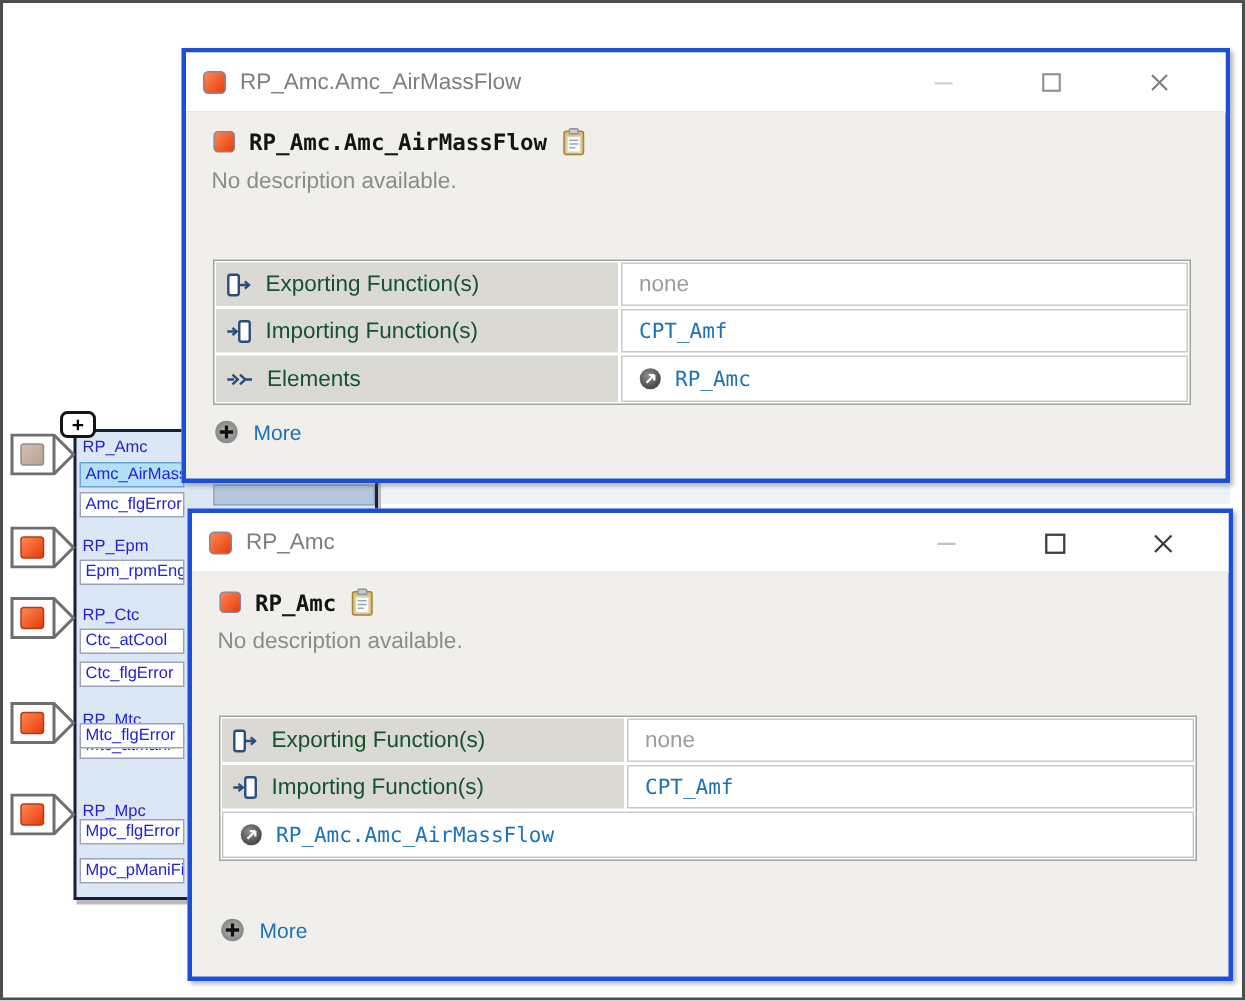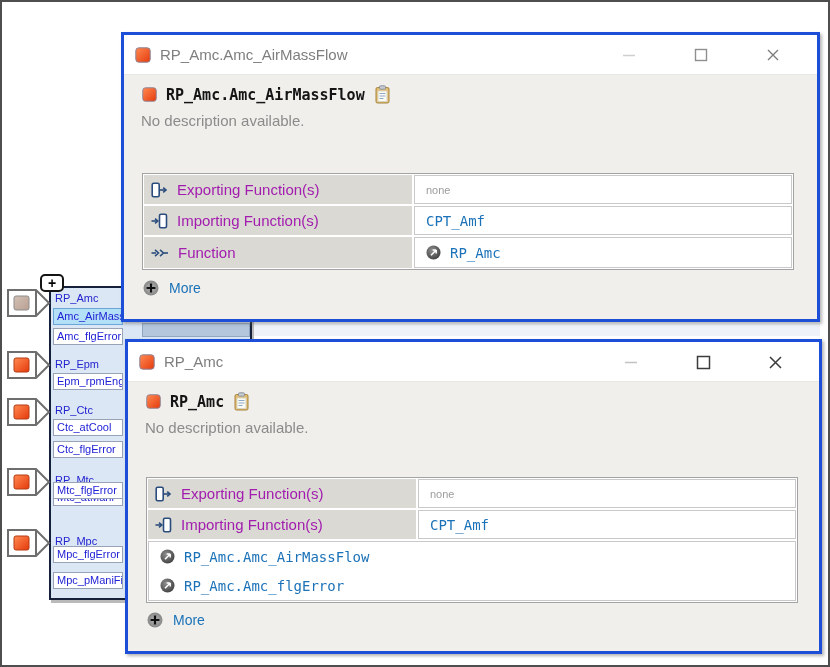--- a/index.html
+++ b/index.html
@@ -59,28 +59,28 @@
   .desc{position:absolute;left:17px;top:77px;font-size:15px;color:#8b8b8b;}
   .tbl{
     position:absolute;left:18px;width:652px;background:#fff;border:1px solid #a3a3a3;
     padding:1px;display:flex;flex-direction:column;gap:2px;box-sizing:border-box;
   }
   .d1 .tbl{top:138px;}
   .d2 .tbl{top:135px;}
   .trow{display:flex;gap:2px;}
   .tlabel{
     width:268px;min-height:29px;background:#dbd9d3;display:flex;align-items:center;
-    gap:9px;padding-left:7px;box-sizing:border-box;font-size:15px;color:#a21caf;flex:none;
+    gap:9px;padding-left:7px;box-sizing:border-box;font-size:15px;color:#14532d;flex:none;
   }
   .tval{
     flex:1;background:#fff;border:1px solid #c9c9c9;display:flex;align-items:center;
     padding-left:11px;box-sizing:border-box;font-family:"DejaVu Sans Mono",monospace;font-size:14px;
   }
   .tval.multi{flex-direction:column;align-items:flex-start;justify-content:center;gap:0;}
-  .muted{color:#9c9c9c;font-family:"Liberation Sans",sans-serif;font-size:11px;}
+  .muted{color:#9c9c9c;font-family:"Liberation Sans",sans-serif;font-size:15px;}
   .link{color:#1b72b8;text-decoration:none;font-family:"DejaVu Sans Mono",monospace;font-size:14px;}
   .linkline{display:flex;align-items:center;gap:9px;height:29px;}
   .more{
     position:absolute;left:19px;display:flex;align-items:center;gap:10px;
     font-size:14px;color:#1b72b8;background:none;border:none;padding:0;
   }
   .d1 .more{top:245px;}
   .d2 .more{top:270px;}
   .icon{display:inline-flex;flex:none;}
 </style>
@@ -251,21 +251,21 @@
       <div class="trow">
         <div class="tlabel">
           <span class="icon">
             <svg width="18" height="14" viewBox="0 0 18 14">
                 <line x1="0.5" y1="7" x2="5" y2="7" stroke="#2b4d7e" stroke-width="1.6"></line>
                 <path d="M4,3.8 L7.5,7 L4,10.2" fill="none" stroke="#2b4d7e" stroke-width="1.6"></path>
                 <path d="M9,3.8 L12.5,7 L9,10.2" fill="none" stroke="#2b4d7e" stroke-width="1.6"></path>
                 <line x1="13" y1="7" x2="17" y2="7" stroke="#2b4d7e" stroke-width="1.6"></line>
               </svg>
           </span>
-          <span>Function</span>
+          <span>Elements</span>
         </div>
         <div class="tval">
           <span class="linkline">
             <span class="icon">
               <svg width="15" height="15" viewBox="0 0 15 15">
                   <circle cx="7.5" cy="7.5" r="7" fill="url(#gradCircle)"></circle>
                   <path d="M5,10.2 L10.2,5 M10.2,5 L6.6,5 M10.2,5 L10.2,8.6" fill="none" stroke="#fff" stroke-width="1.5"></path>
                 </svg>
             </span>
             <a class="link">RP_Amc</a>
@@ -367,29 +367,20 @@
         <div class="tval multi">
           <span class="linkline">
             <span class="icon">
               <svg width="15" height="15" viewBox="0 0 15 15">
                   <circle cx="7.5" cy="7.5" r="7" fill="url(#gradCircle)"></circle>
                   <path d="M5,10.2 L10.2,5 M10.2,5 L6.6,5 M10.2,5 L10.2,8.6" fill="none" stroke="#fff" stroke-width="1.5"></path>
                 </svg>
             </span>
             <a class="link">RP_Amc.Amc_AirMassFlow</a>
           </span>
-          <span class="linkline">
-            <span class="icon">
-              <svg width="15" height="15" viewBox="0 0 15 15">
-                  <circle cx="7.5" cy="7.5" r="7" fill="url(#gradCircle)"></circle>
-                  <path d="M5,10.2 L10.2,5 M10.2,5 L6.6,5 M10.2,5 L10.2,8.6" fill="none" stroke="#fff" stroke-width="1.5"></path>
-                </svg>
-            </span>
-            <a class="link">RP_Amc.Amc_flgError</a>
-          </span>
         </div>
       </div>
     </div>
 
     <button class="more">
       <span class="icon">
         <svg width="16" height="16" viewBox="0 0 16 16">
             <circle cx="8" cy="8" r="7.5" fill="url(#gradPlusCircle)"></circle>
             <path d="M8,3.6 V12.4 M3.6,8 H12.4" stroke="#101010" stroke-width="2.2"></path>
           </svg>

